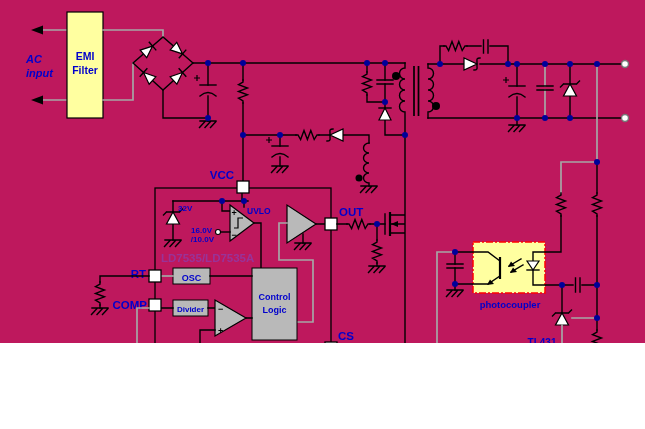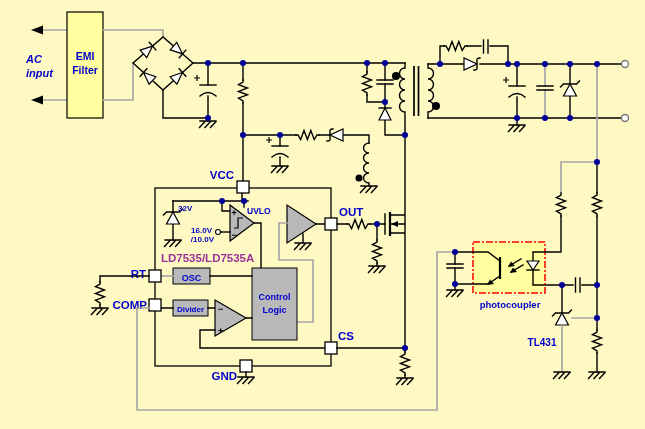--- a/index.html
+++ b/index.html
@@ -1,16 +1,16 @@
 <!DOCTYPE html>
 <html><head>
 <meta charset="utf-8">
 <style>
   html,body{margin:0;padding:0;background:#fff}
-  .stage{position:relative;width:645px;height:429px;background:#fef9c3;overflow:hidden}
+  .stage{position:relative;width:645px;height:343px;background:#be185d;overflow:hidden}
   svg{display:block}
   text{font-family:"Liberation Sans",sans-serif;font-weight:bold}
   .w{stroke:#000;stroke-width:1.4;fill:none;stroke-linecap:square}
   .w2{stroke:#000;stroke-width:2.2;fill:none}
   .wg{stroke:#a6a6a6;stroke-width:1.7;fill:none;stroke-linecap:square}
   .core{stroke:#000;stroke-width:1.7;fill:none}
   .blk{fill:#b9b9b9;stroke:#000;stroke-width:1}
   .tri{fill:#b9b9b9;stroke:#000;stroke-width:1.2}
   .dio{fill:#fff;stroke:#000;stroke-width:1.2}
   .bl{fill:#0000cc}

